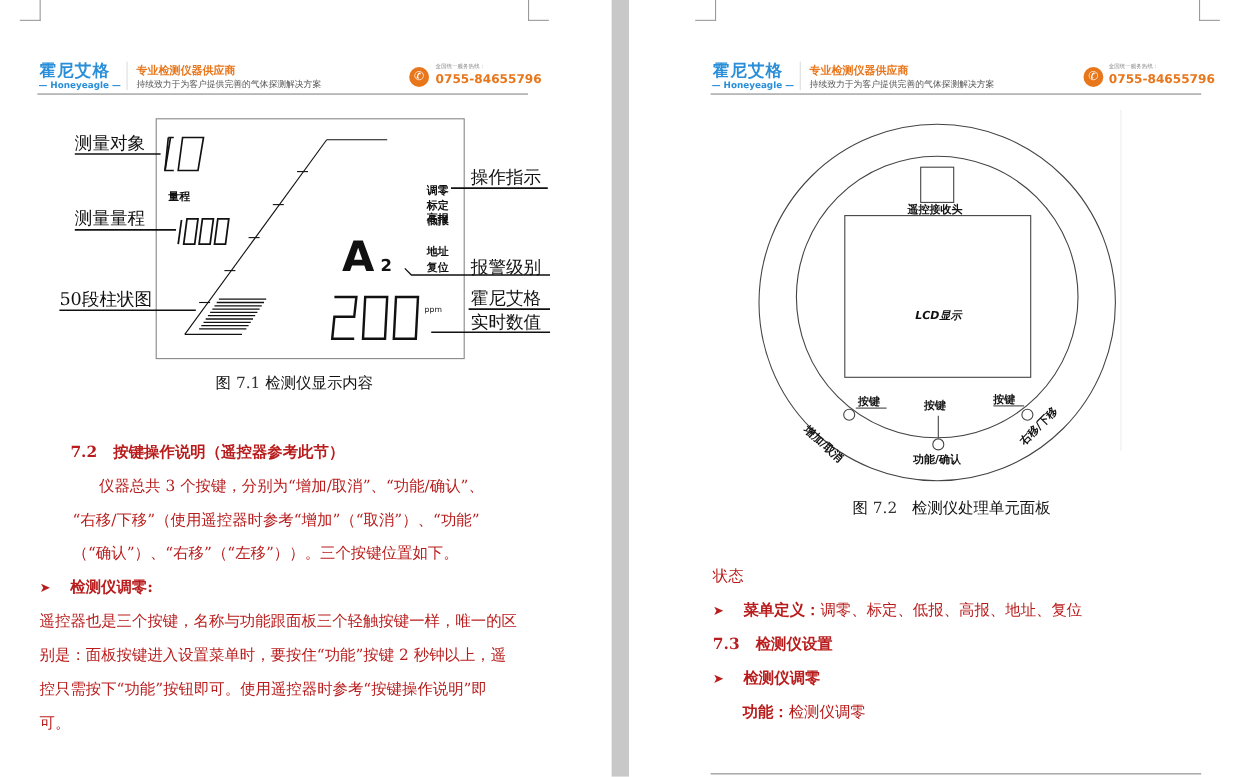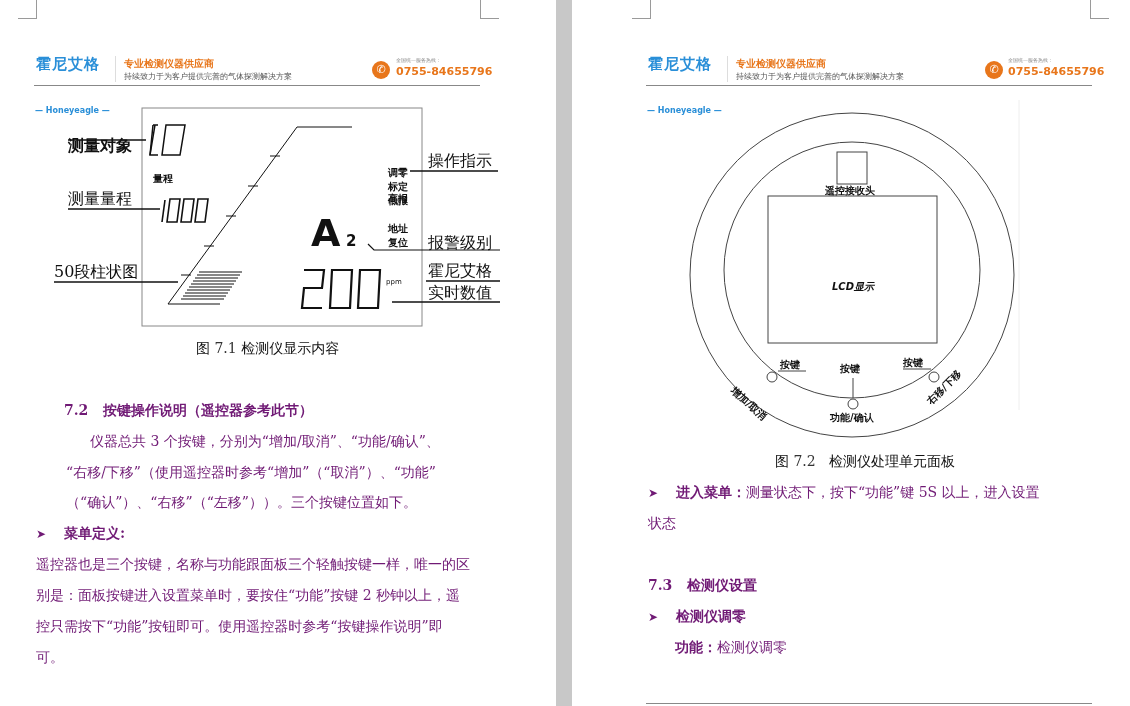--- a/index.html
+++ b/index.html
@@ -4,30 +4,30 @@
 <style>
   html, body { margin:0; padding:0; }
   body { width:1130px; height:706px; background:#ffffff; position:relative; overflow:hidden;
          font-family:"DejaVu Sans", "Liberation Sans", sans-serif; color:#111; }
   .page { position:absolute; top:0; height:706px; background:#fff; overflow:hidden; }
   #page-left { left:0; width:556px; }
   #page-right { left:572px; width:558px; }
   .gutter { position:absolute; left:556px; top:0; width:16px; height:706px; background:#c8c8c8; }
   .corner { position:absolute; border-color:#9a9a9a; border-style:solid; width:18px; height:18px; }
   .hdr-logo-cn { position:absolute; color:#2a8fd8; font-weight:bold; font-size:15px; letter-spacing:1px; }
-  .hdr-logo-en { position:absolute; color:#2a8fd8; font-size:8px; font-weight:bold;margin-top:33px; }
+  .hdr-logo-en { position:absolute; color:#2a8fd8; font-size:8px; font-weight:bold; }
   .hdr-vsep { position:absolute; width:1px; height:26px; background:#ddd; }
   .hdr-slogan { position:absolute; color:#e8761b; font-weight:bold; font-size:10px; }
   .hdr-sub { position:absolute; color:#555; font-size:8px; }
   .hdr-phone-icon { position:absolute; width:18px; height:18px; border-radius:50%; background:#e8761b; color:#fff;
                     font-size:11px; text-align:center; line-height:18px; }
   .hdr-hotline-label { position:absolute; font-size:5px; color:#888; }
   .hdr-phone { position:absolute; color:#e8761b; font-weight:bold; font-size:11px; }
   .hdr-rule { position:absolute; height:1px; background:#888; }
-  .txt { position:absolute; font-size:14px; white-space:nowrap; color:#701a75; font-family:"DejaVu Serif","Liberation Serif",serif; }
+  .txt { position:absolute; font-size:14px; white-space:nowrap; color:#b91c1c; font-family:"DejaVu Serif","Liberation Serif",serif; }
   .bold { font-weight:bold; }
   .label-lg { position:absolute; font-size:16px; white-space:nowrap; font-family:"DejaVu Serif","Liberation Serif",serif; }
   .label-sm { position:absolute; font-size:10px; font-weight:bold; white-space:nowrap; }
   .arrow { font-size:12px; }
   .caption { position:absolute; font-size:14px; white-space:nowrap; font-family:"DejaVu Serif","Liberation Serif",serif; }
   .caption .num { color:#333; }
 </style>
 </head>
 <body>
 
@@ -90,21 +90,21 @@
 
       <line x1="68" y1="140" x2="146" y2="140" stroke="#111" stroke-width="1.5"></line>
       <line x1="68" y1="209" x2="160" y2="209" stroke="#111" stroke-width="1.5"></line>
       <line x1="54" y1="282" x2="178" y2="282" stroke="#111" stroke-width="1.5"></line>
 
       <line x1="410" y1="171" x2="498" y2="171" stroke="#111" stroke-width="1.5"></line>
       <line x1="426" y1="281" x2="500" y2="281" stroke="#111" stroke-width="1.5"></line>
       <line x1="392" y1="302" x2="500" y2="302" stroke="#111" stroke-width="1.5"></line>
     </svg>
 
-    <div class="label-lg" style="left:68px;top:136px;font-weight:bold;">测量对象</div>
+    <div class="label-lg" style="left:68px;top:120px;">测量对象</div>
     <div class="label-lg" style="left:68px;top:189px;">测量量程</div>
     <div class="label-lg" style="left:54px;top:262px;">50段柱状图</div>
     <div class="label-lg" style="left:428px;top:151px;">操作指示</div>
     <div class="label-lg" style="left:428px;top:233px;">报警级别</div>
     <div class="label-lg" style="left:428px;top:261px;">霍尼艾格</div>
     <div class="label-lg" style="left:428px;top:283px;">实时数值</div>
 
     <div class="label-sm" style="left:153px;top:172px;font-size:10px;">量程</div>
     <div style="position:absolute;left:311px;top:213px;font-size:38px;font-weight:bold;line-height:40px;">A</div>
     <div style="position:absolute;left:346px;top:232px;font-size:15px;font-weight:bold;">2</div>
@@ -128,21 +128,21 @@
     <div class="txt bold" style="left:64px;top:402px;">
       <span>7.2</span>&nbsp;&nbsp;
       <span>按键操作说明（遥控器参考此节）</span>
     </div>
     <div class="txt" style="left:90px;top:433px;">仪器总共 3 个按键，分别为“增加/取消”、“功能/确认”、</div>
     <div class="txt" style="left:66px;top:464px;">“右移/下移”（使用遥控器时参考“增加”（“取消”）、“功能”</div>
     <div class="txt" style="left:66px;top:494px;">（“确认”）、“右移”（“左移”））。三个按键位置如下。</div>
 
     <div class="txt" style="left:36px;top:525px;">
       <span class="arrow">➤</span>&nbsp;&nbsp;&nbsp;
-      <span class="bold">菜单定义:</span>
+      <span class="bold">检测仪调零:</span>
     </div>
     <div class="txt" style="left:36px;top:556px;">遥控器也是三个按键，名称与功能跟面板三个轻触按键一样，唯一的区</div>
     <div class="txt" style="left:36px;top:587px;">别是：面板按键进入设置菜单时，要按住“功能”按键 2 秒钟以上，遥</div>
     <div class="txt" style="left:36px;top:618px;">控只需按下“功能”按钮即可。使用遥控器时参考“按键操作说明”即</div>
     <div class="txt" style="left:36px;top:649px;">可。</div>
   </div>
 </div>
 
 <div class="gutter"></div>
 
@@ -185,25 +185,25 @@
     <div class="label-sm" style="left:258px;top:411px;font-size:10px;">功能/确认</div>
     <div class="label-sm" style="left:352px;top:398px;font-size:10px;transform:rotate(-45deg);transform-origin:left top;">右移/下移</div>
 
     <div class="caption" style="left:203px;top:453px;">
       <span>图</span>
       <span class="num">7.2</span>&nbsp;&nbsp;
       <span>检测仪处理单元面板</span>
     </div>
   </div>
 
-  <div class="txt" style="left:76px;top:484px;">
+  <div class="txt" style="left:76px;top:515px;">状态</div>
+  <div class="txt" style="left:76px;top:546px;">
     <span class="arrow">➤</span>&nbsp;&nbsp;&nbsp;
-    <span class="bold">进入菜单：</span><span>测量状态下，按下“功能”键 5S 以上，进入设置</span>
-  </div>
-  <div class="txt" style="left:76px;top:515px;">状态</div>
+    <span class="bold">菜单定义：</span><span>调零、标定、低报、高报、地址、复位</span>
+  </div>
 
   <div class="txt bold" style="left:76px;top:577px;">
     <span>7.3</span>&nbsp;&nbsp;
     <span>检测仪设置</span>
   </div>
   <div class="txt" style="left:76px;top:608px;">
     <span class="arrow">➤</span>&nbsp;&nbsp;&nbsp;
     <span class="bold">检测仪调零</span>
   </div>
   <div class="txt" style="left:103px;top:639px;">

